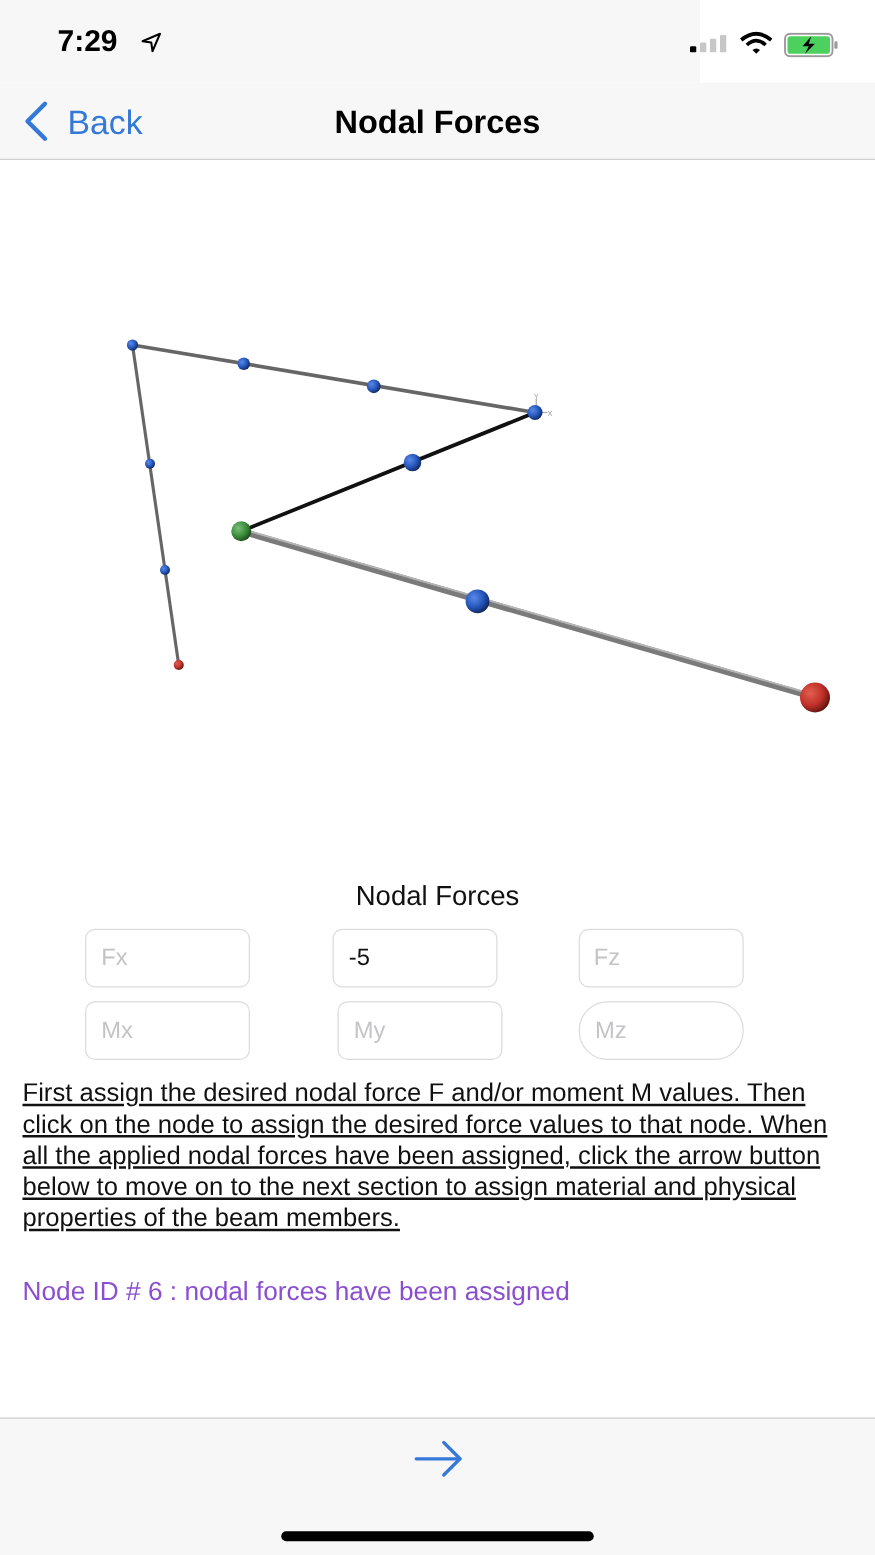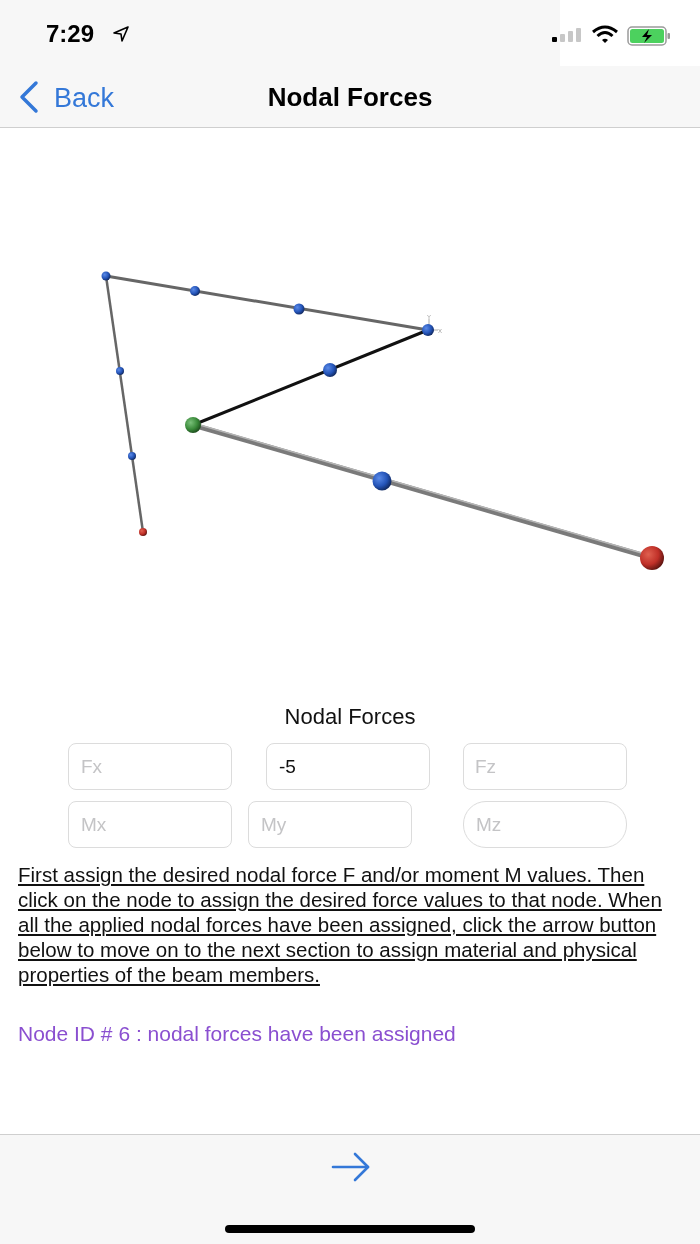--- a/index.html
+++ b/index.html
@@ -9,21 +9,21 @@
     .loc-icon { position: absolute; left: 113px; top: 26px; width: 16px; height: 16px; }
     .signal { position: absolute; left: 552px; top: 28px; width: 30px; height: 14px; }
     .wifi { position: absolute; left: 592px; top: 25px; width: 26px; height: 20px; }
     .battery { position: absolute; left: 627px; top: 26px; width: 44px; height: 20px; }
     .nav-bar { position: absolute; top: 66px; left: 0; width: 700px; height: 62px; background: #f7f7f7; border-bottom: 1px solid #cfcfcf; }
     .back-btn { position: absolute; left: 18px; top: 14px; display: flex; align-items: flex-end; color: #3478d8; font-size: 27px; cursor: pointer; }
     .back-btn svg { width: 22px; height: 34px; margin-right: 14px; }
     .nav-title { position: absolute; left: 0; right: 0; top: 16px; text-align: center; font-size: 26px; font-weight: 700; color: #000; }
     .canvas { position: absolute; top: 129px; left: 0; width: 700px; height: 560px; background: #fff; }
     .section-title { position: absolute; top: 704px; left: 0; width: 700px; text-align: center; font-size: 22px; color: #111; }
-    .field { position: absolute; width: 164px; height: 47px; border: 1px solid #dcdcdc; border-radius: 8px; background: #fff; padding-left: 12px; font-size: 19px; color: #111; font-family: "Liberation Sans", sans-serif; outline: none; }
+    .field { position: absolute; width: 132px; height: 47px; border: 1px solid #dcdcdc; border-radius: 8px; background: #fff; padding-left: 12px; font-size: 19px; color: #111; font-family: "Liberation Sans", sans-serif; outline: none; }
     .field::placeholder { color: #c4c4c6; }
     .desc { position: absolute; left: 18px; top: 862px; width: 670px; font-size: 20.5px; line-height: 25px; color: #111; text-decoration: underline; }
     .status-msg { position: absolute; left: 18px; top: 1022px; font-size: 21px; color: #8a4fd0; text-align: center; }
     .toolbar { position: absolute; top: 1134px; left: 0; width: 700px; height: 110px; background: #f7f7f7; border-top: 1px solid #cfcfcf; }
     .next-btn { position: absolute; left: 330px; top: 16px; width: 42px; height: 32px; cursor: pointer; }
     .home-indicator { position: absolute; left: 225px; top: 1225px; width: 250px; height: 8px; border-radius: 4px; background: #000; }
   </style>
 </head>
 <body>
 
@@ -115,21 +115,21 @@
     <circle cx="652" cy="558" r="12" fill="url(#gRed)"></circle>
   </svg>
 </div>
 
 <div class="section-title">Nodal Forces</div>
 
 <input class="field" style="left: 68px; top: 743px;" placeholder="Fx">
 <input class="field" style="left: 266px; top: 743px;" value="-5">
 <input class="field" style="left: 463px; top: 743px; padding-left: 11px;" placeholder="Fz">
 <input class="field" style="left: 68px; top: 801px;" placeholder="Mx">
-<input class="field" style="left: 248px; top: 801px;" placeholder="My">
+<input class="field" style="left: 270px; top: 801px;" placeholder="My">
 <input class="field" style="left: 463px; top: 801px; border-radius: 23px;" placeholder="Mz">
 
 <div class="desc">First assign the desired nodal force F and/or moment M values. Then click on the node to assign the desired force values to that node. When all the applied nodal forces have been assigned, click the arrow button below to move on to the next section to assign material and physical properties of the beam members.</div>
 <div class="status-msg">Node ID # 6 : nodal forces have been assigned</div>
 
 <div class="toolbar">
   <svg class="next-btn" viewBox="0 0 42 32">
     <line x1="3" y1="16" x2="38" y2="16" stroke="#3478d8" stroke-width="2.6" stroke-linecap="round"></line>
     <path d="M25 3 L38 16 L25 29" fill="none" stroke="#3478d8" stroke-width="2.6" stroke-linecap="round" stroke-linejoin="round"></path>
   </svg>

